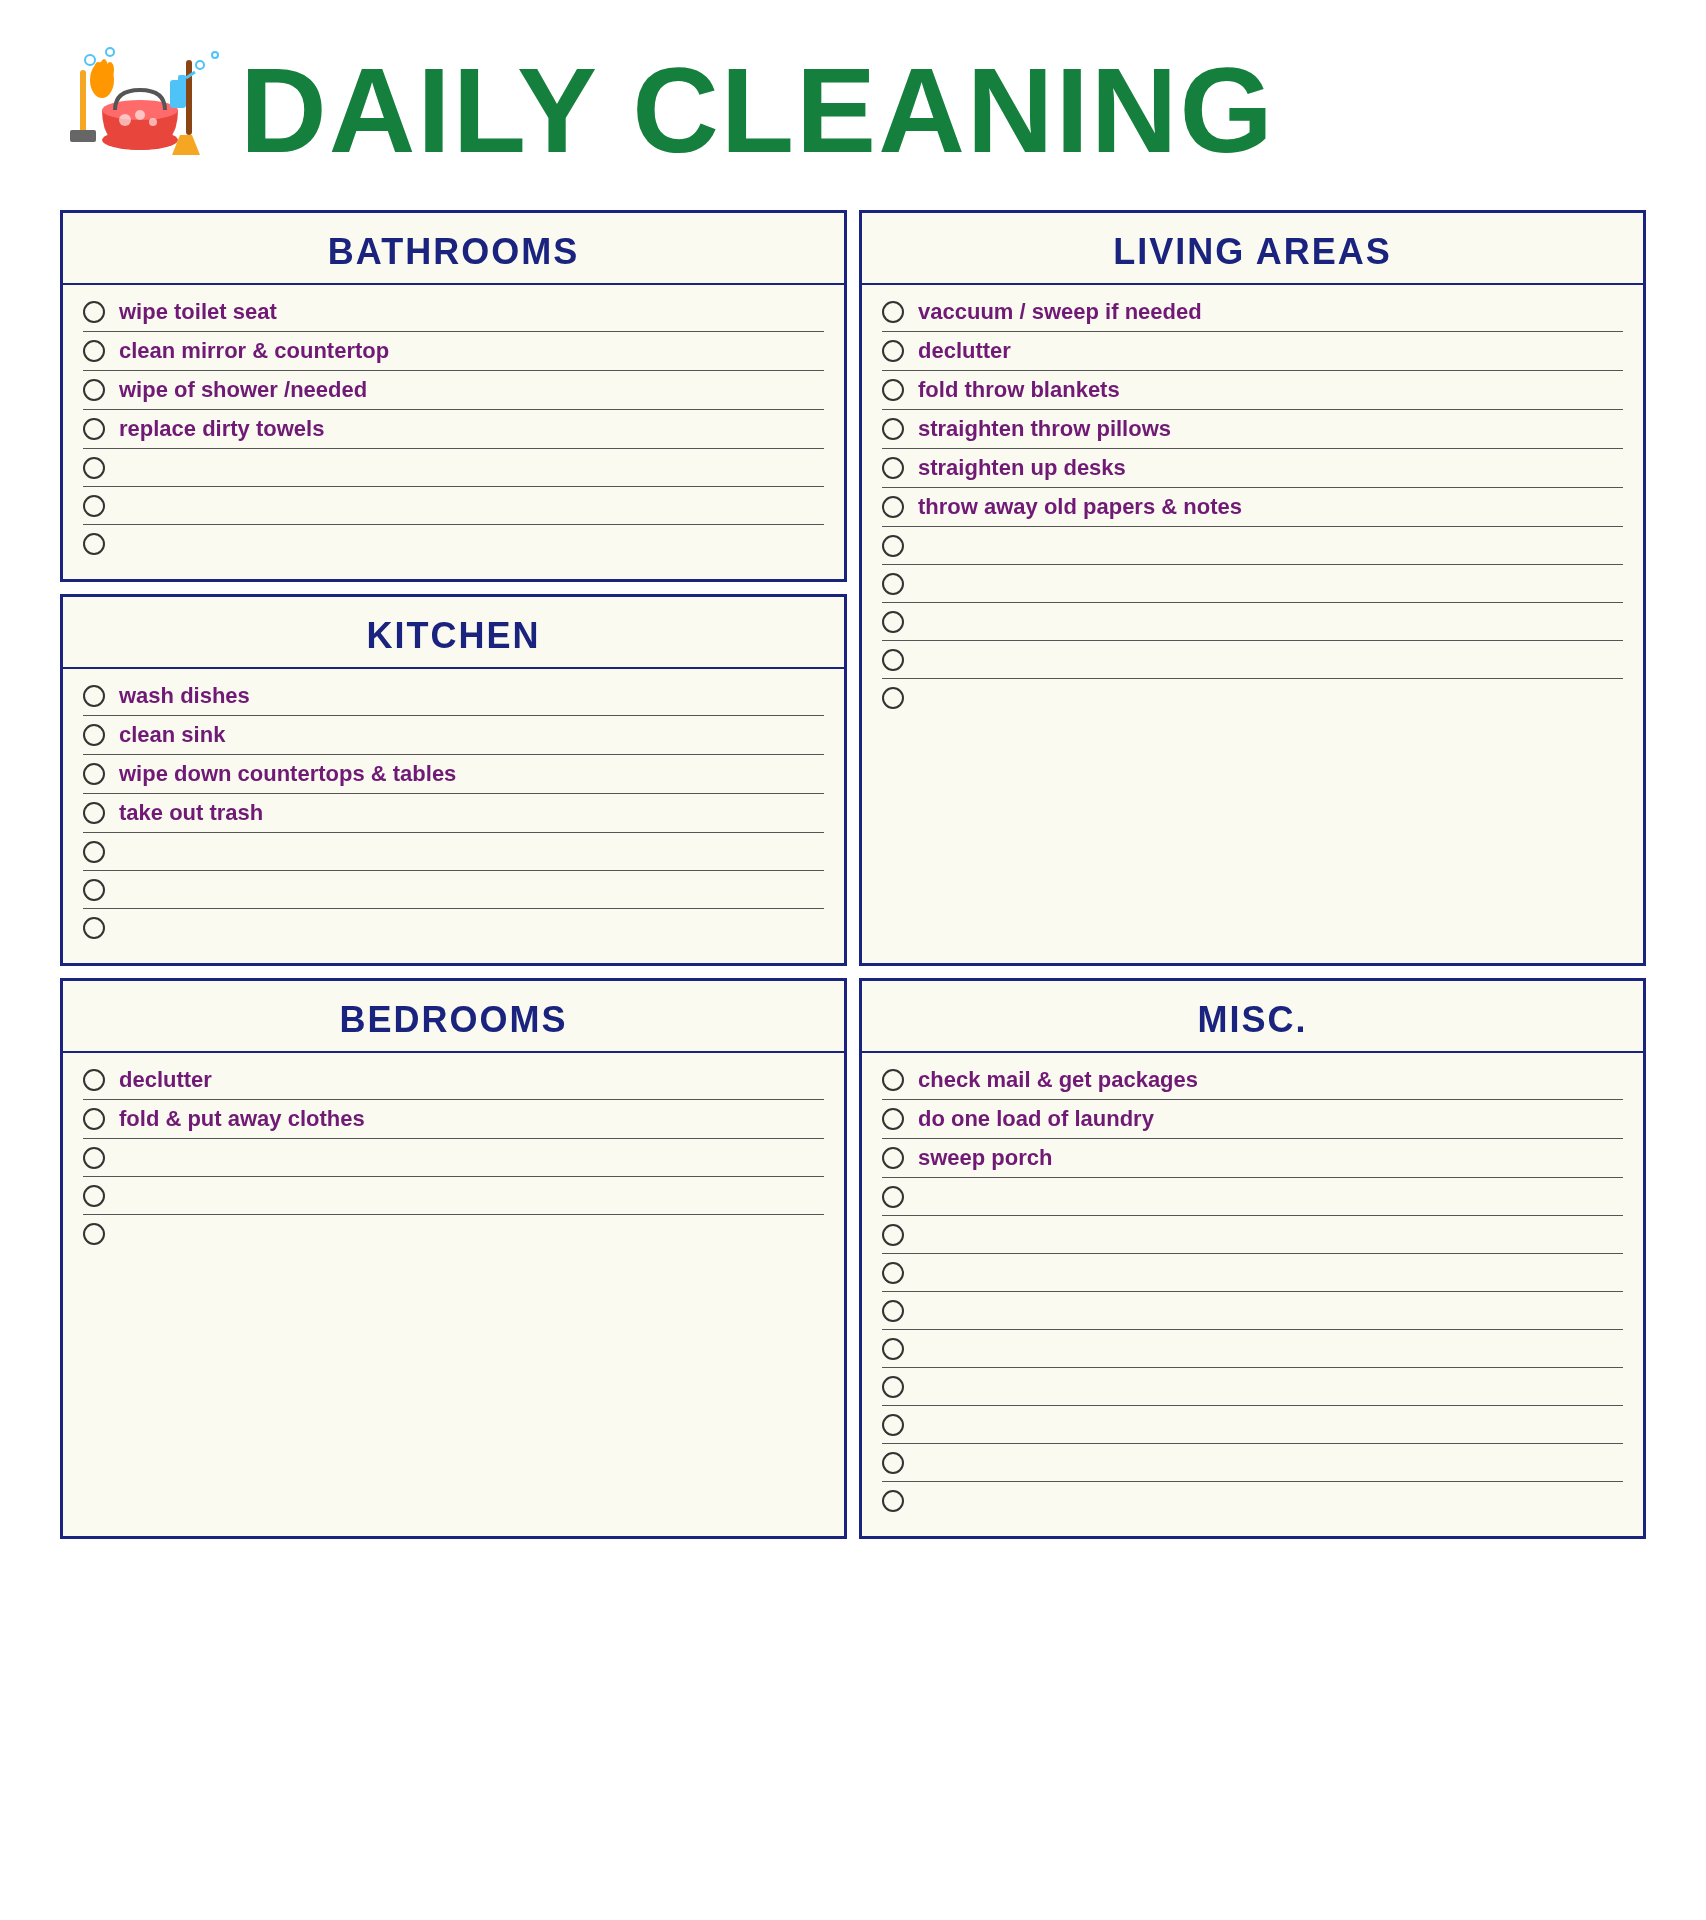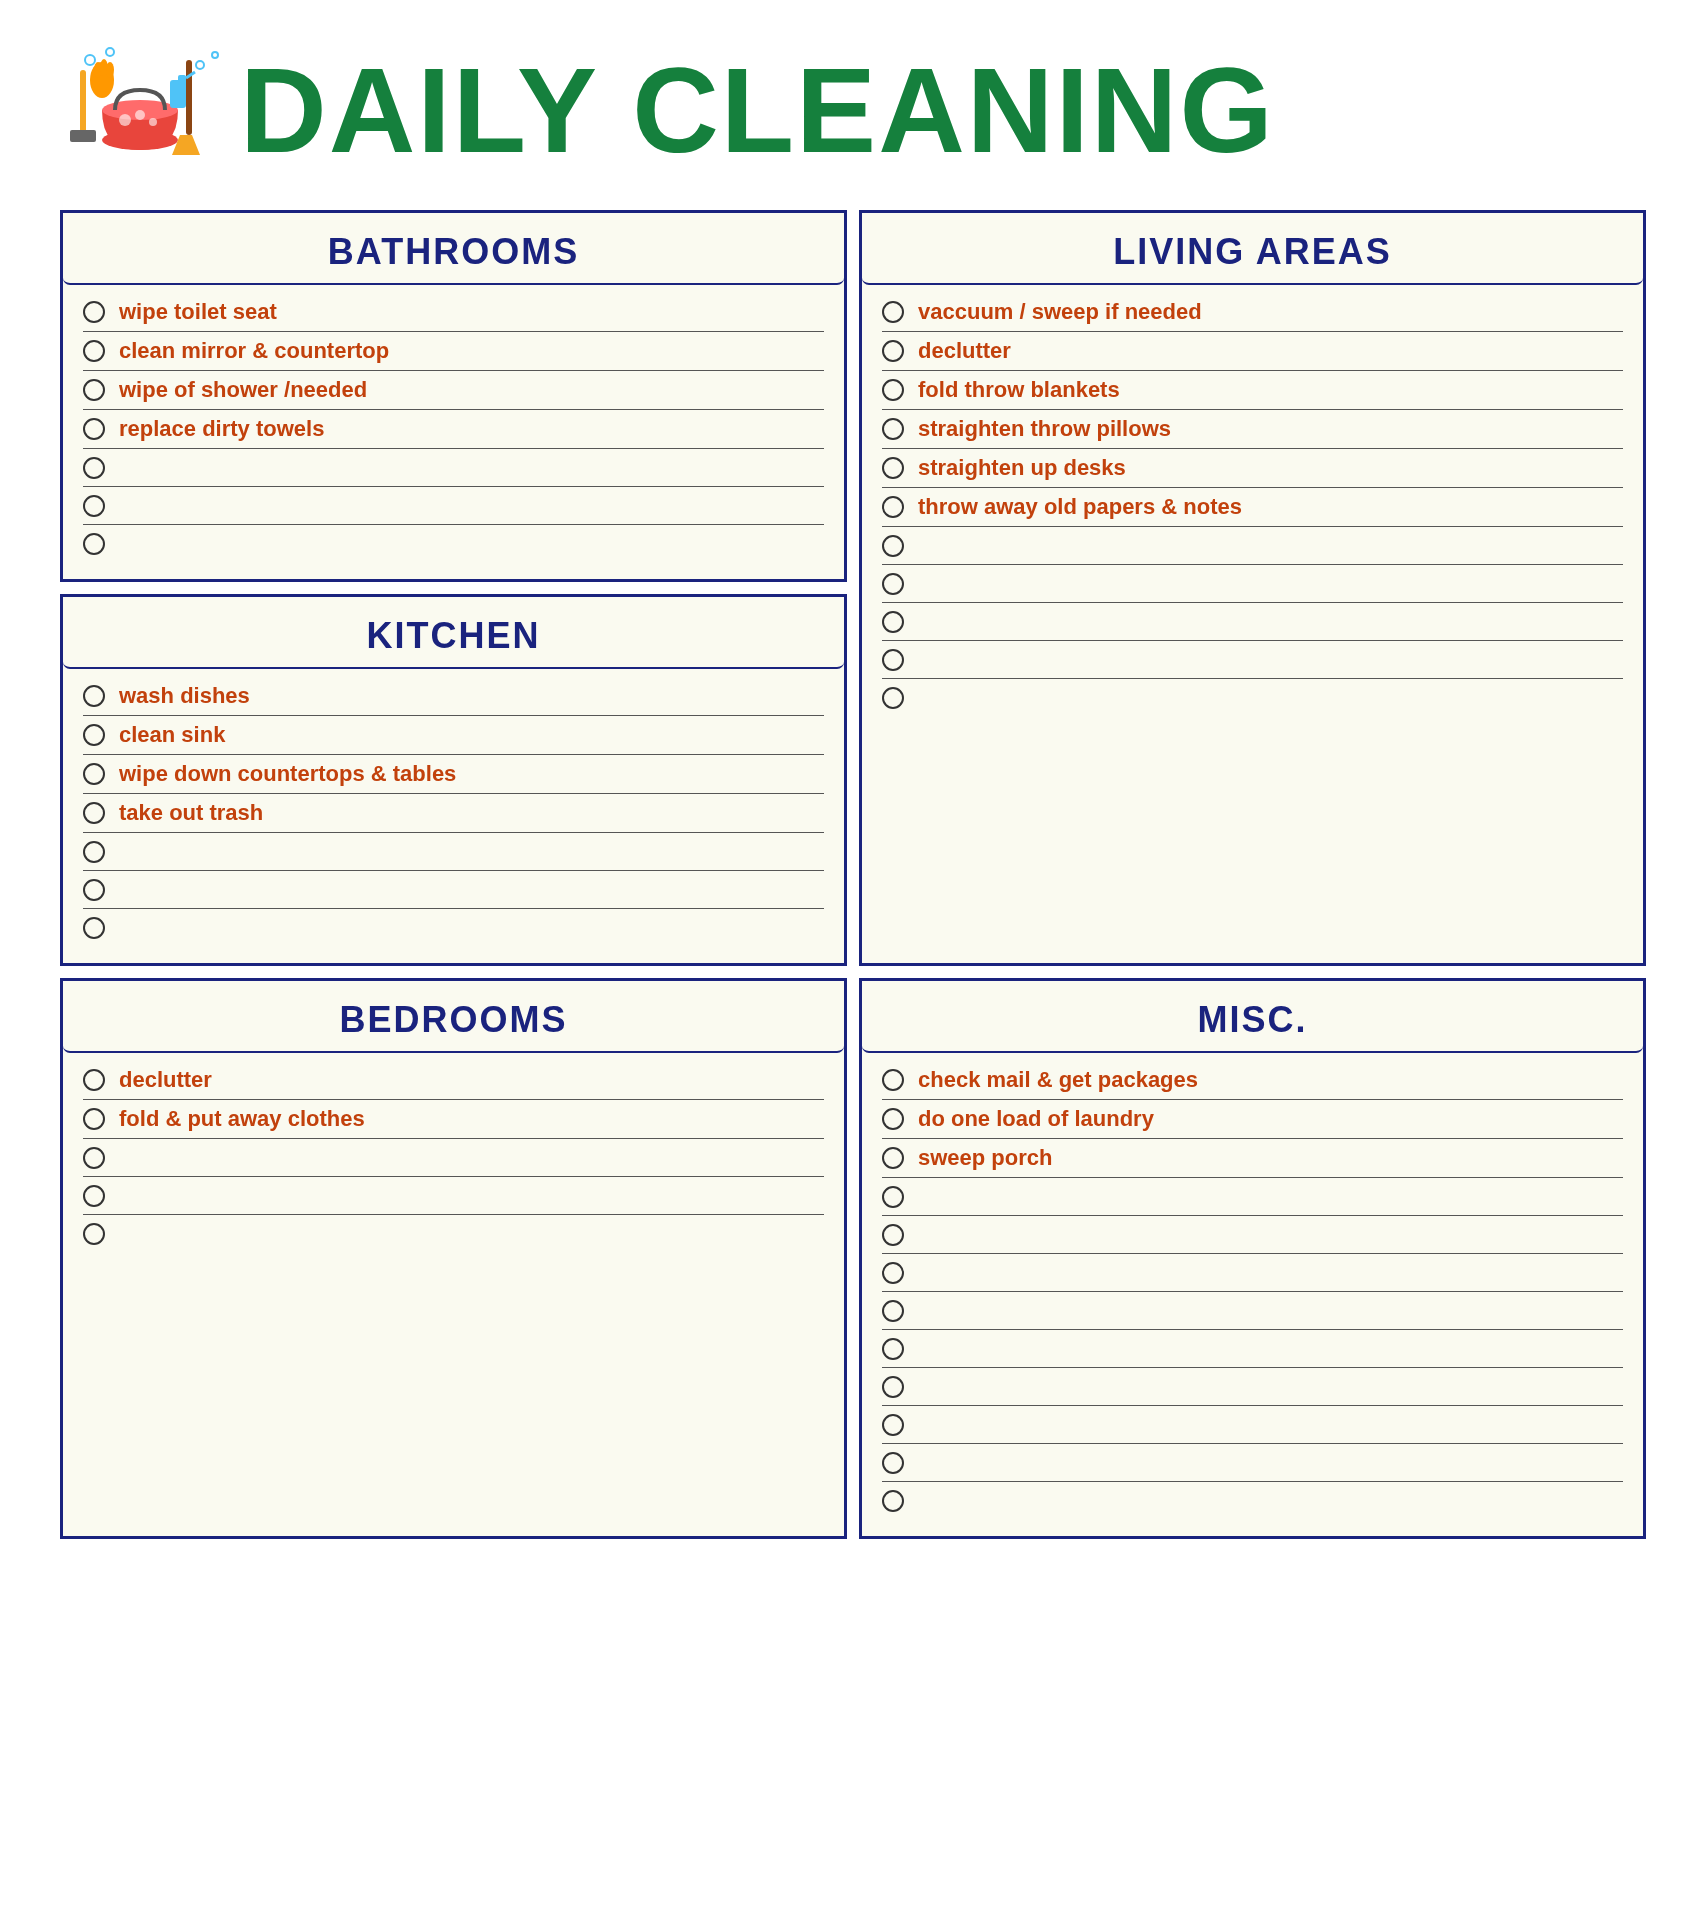--- a/index.html
+++ b/index.html
@@ -51,21 +51,20 @@
     .section-title {
       text-align: center;
       font-size: 36px;
       font-weight: 900;
       color: #1a237e;
       font-family: Arial Black, Arial, sans-serif;
       text-transform: uppercase;
       letter-spacing: 2px;
       padding: 18px 10px 10px;
       border-bottom: 2px solid #1a237e;
-      border-radius: 7px;
     }
 
     .checklist {
       padding: 8px 20px 16px;
       list-style: none;
     }
 
     .checklist li {
       display: flex;
       align-items: center;
@@ -84,21 +83,21 @@
       border-radius: 50%;
       border: 2px solid #333;
       flex-shrink: 0;
       margin-right: 14px;
       background: transparent;
     }
 
     .item-text {
       font-size: 22px;
       font-weight: 700;
-      color: #c2410c;
+      color: #701a75;
       font-family: Arial, sans-serif;
     }
 
     
     .living-areas {
       grid-column: 2;
       grid-row: 1 / 3;
     }
 
     .misc {

